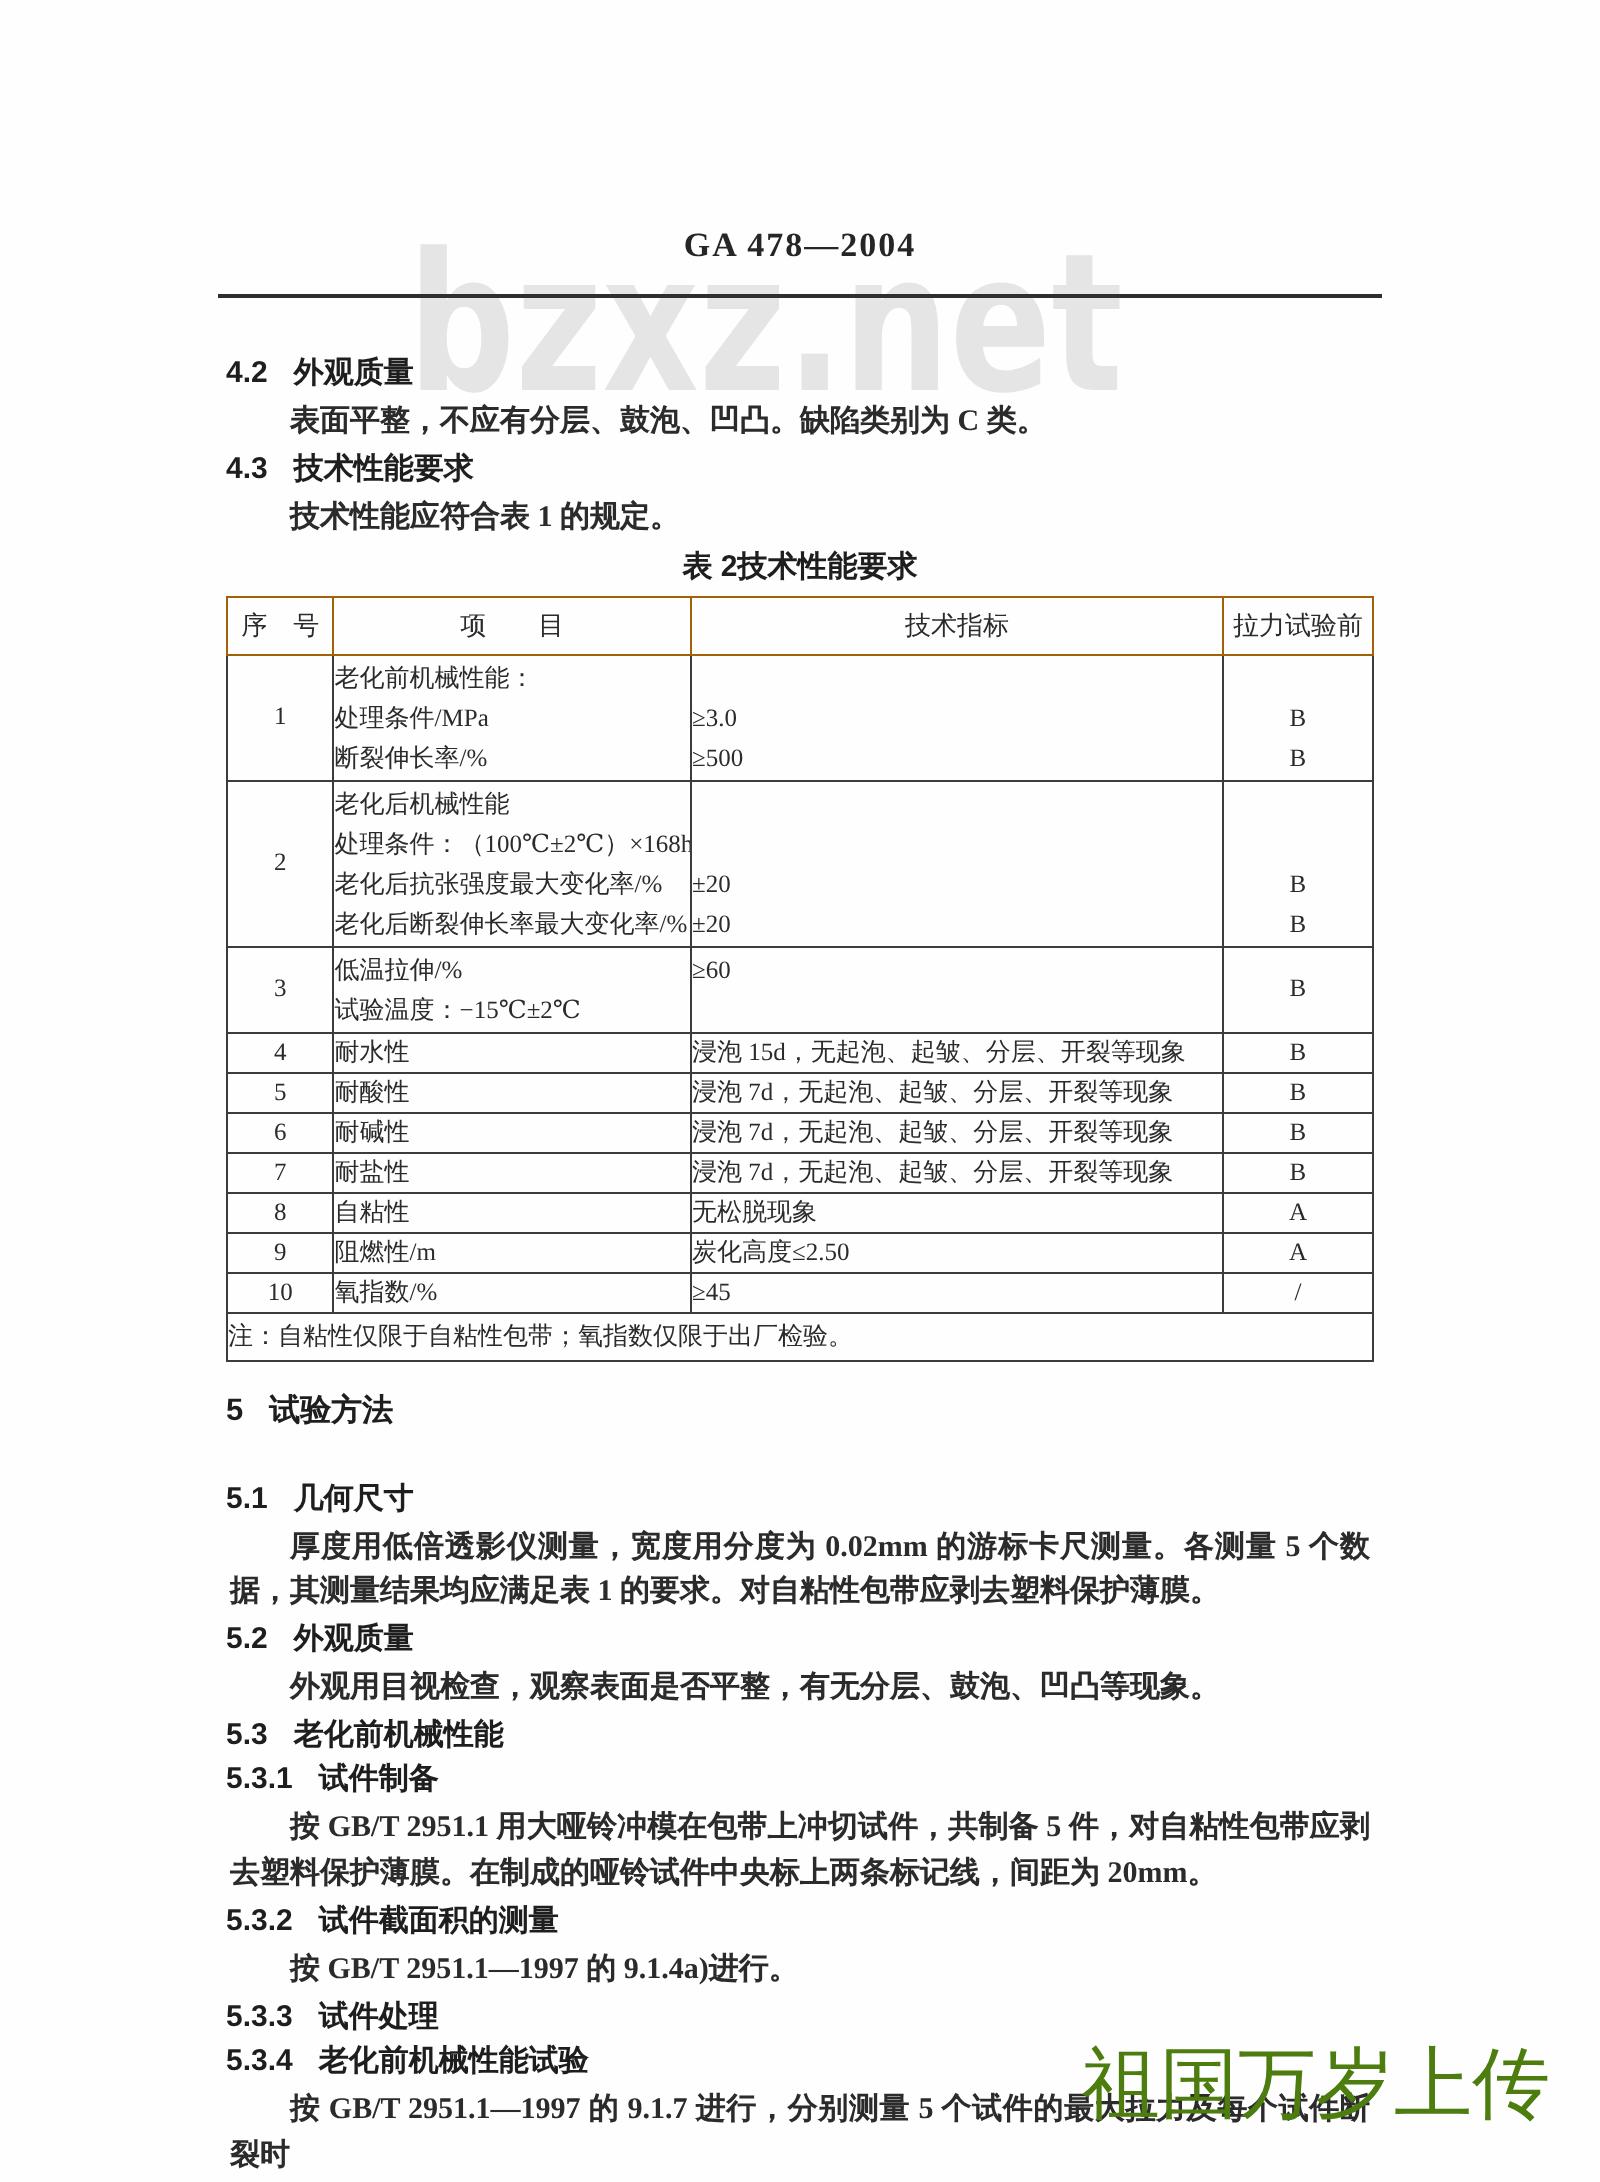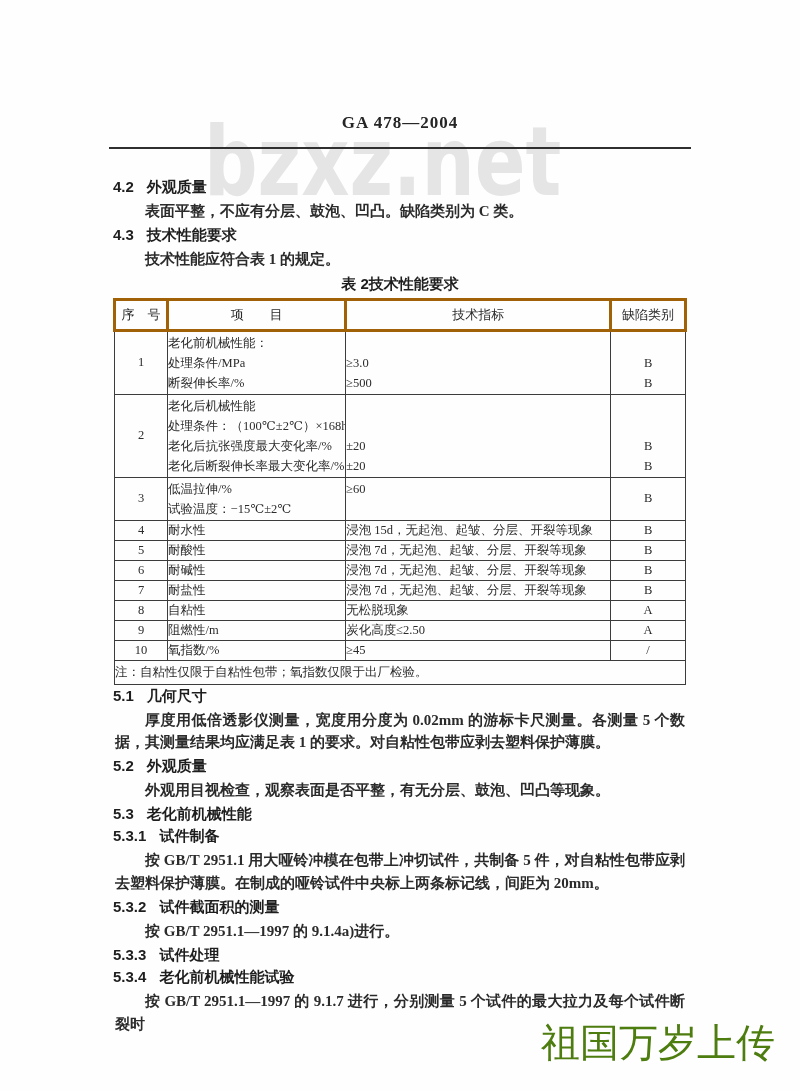--- a/index.html
+++ b/index.html
@@ -20,21 +20,21 @@
   #doc-body{margin-top:27px;}
   .h1,.h2{font-family:"Liberation Sans","DejaVu Sans",sans-serif;font-weight:bold;color:#1e1e1e;}
   .h2{font-size:15px;line-height:22px;}
   .h1{font-size:15.5px;line-height:22px;margin:14px 0 22px 0;}
   .hnum{margin-right:13px;}
   p.para{margin:2px;font-size:15px;line-height:22.3px;text-indent:2em;text-align:justify;color:#2b2b2b;font-weight:bold;}
   .tcaption{text-align:center;font-weight:bold;font-size:15px;line-height:22px;margin-top:1px;
             font-family:"Liberation Sans","DejaVu Sans",sans-serif;color:#1e1e1e;}
   .tcap-label{margin-right:0;}
   table.spec{width:100%;border-collapse:collapse;table-layout:fixed;margin-top:3px;}
-  table.spec th{border:3px solid #a16207;font-weight:normal;font-size:13px;height:28px;
+  table.spec th{border:1px solid #a16207;font-weight:normal;font-size:13px;height:28px;
                 text-align:center;padding:0;color:#2b2b2b;}
   table.spec td{border:1px solid #3c3c3c;font-size:12.5px;padding:1px 0;vertical-align:middle;color:#2b2b2b;}
   .c-no{text-align:center;}
   .c-item{padding-left:8px;}
   .c-spec{padding-left:9px;}
   .c-cls{text-align:center;}
   .cell-line{height:20px;line-height:20px;white-space:nowrap;overflow:hidden;}
   .note-cell{font-size:12.5px;height:21px;padding-left:24px;text-align:left;}
 </style>
 </head>
@@ -56,21 +56,21 @@
             <col style="width: 9.3%;">
             <col style="width: 31.2%;">
             <col style="width: 46.4%;">
             <col style="width: 13.1%;">
           </colgroup>
           <thead>
             <tr>
               <th>序　号</th>
               <th>项　　目</th>
               <th>技术指标</th>
-              <th>缺陷类别</th>
+              <th>拉力试验前</th>
             </tr>
           </thead>
           <tbody>
             <tr>
               <td class="c-no">1</td>
               <td class="c-item">
                 <div class="cell-line">老化前机械性能：</div>
                 <div class="cell-line">处理条件/MPa</div>
                 <div class="cell-line">断裂伸长率/%</div>
               </td>
@@ -158,20 +158,21 @@
               <td class="c-no">10</td>
               <td class="c-item">氧指数/%</td>
               <td class="c-spec">≥45</td>
               <td class="c-cls">/</td>
             </tr>
             <tr>
               <td class="note-cell" colspan="4">注：自粘性仅限于自粘性包带；氧指数仅限于出厂检验。</td>
             </tr>
           </tbody>
         </table>
+        <div class="h1"><span class="hnum">5</span><span class="htitle">试验方法</span></div>
         <div class="h2"><span class="hnum">5.1</span><span class="htitle">几何尺寸</span></div>
         <p class="para">厚度用低倍透影仪测量，宽度用分度为 0.02mm 的游标卡尺测量。各测量 5 个数据，其测量结果均应满足表 1 的要求。对自粘性包带应剥去塑料保护薄膜。</p>
         <div class="h2"><span class="hnum">5.2</span><span class="htitle">外观质量</span></div>
         <p class="para">外观用目视检查，观察表面是否平整，有无分层、鼓泡、凹凸等现象。</p>
         <div class="h2"><span class="hnum">5.3</span><span class="htitle">老化前机械性能</span></div>
         <div class="h2"><span class="hnum">5.3.1</span><span class="htitle">试件制备</span></div>
         <p class="para">按 GB/T 2951.1 用大哑铃冲模在包带上冲切试件，共制备 5 件，对自粘性包带应剥去塑料保护薄膜。在制成的哑铃试件中央标上两条标记线，间距为 20mm。</p>
         <div class="h2"><span class="hnum">5.3.2</span><span class="htitle">试件截面积的测量</span></div>
         <p class="para">按 GB/T 2951.1—1997 的 9.1.4a)进行。</p>
         <div class="h2"><span class="hnum">5.3.3</span><span class="htitle">试件处理</span></div>

